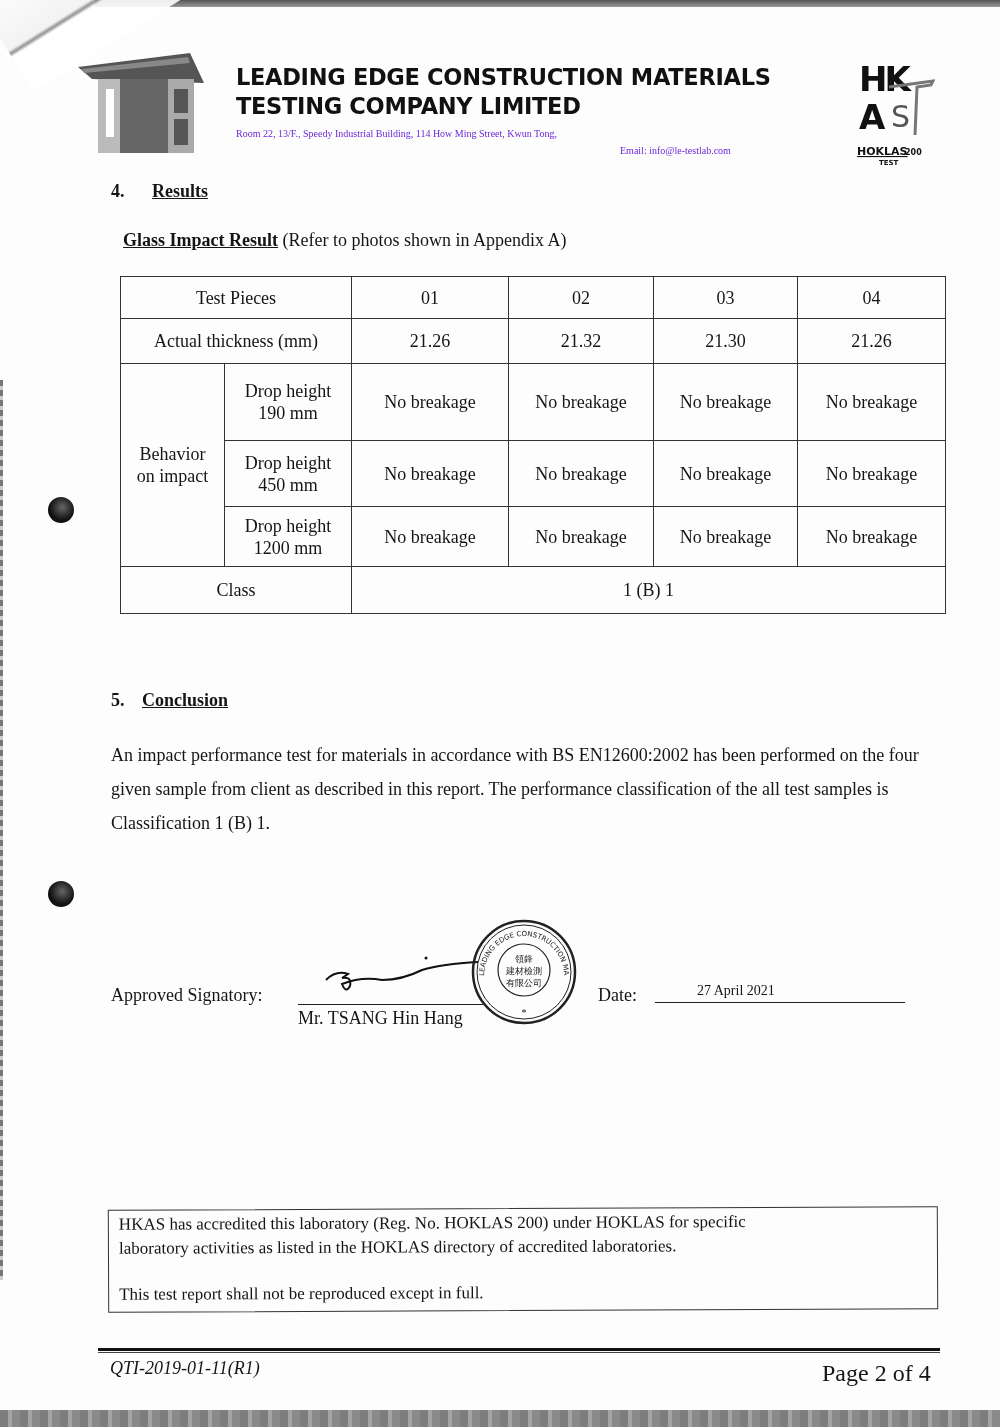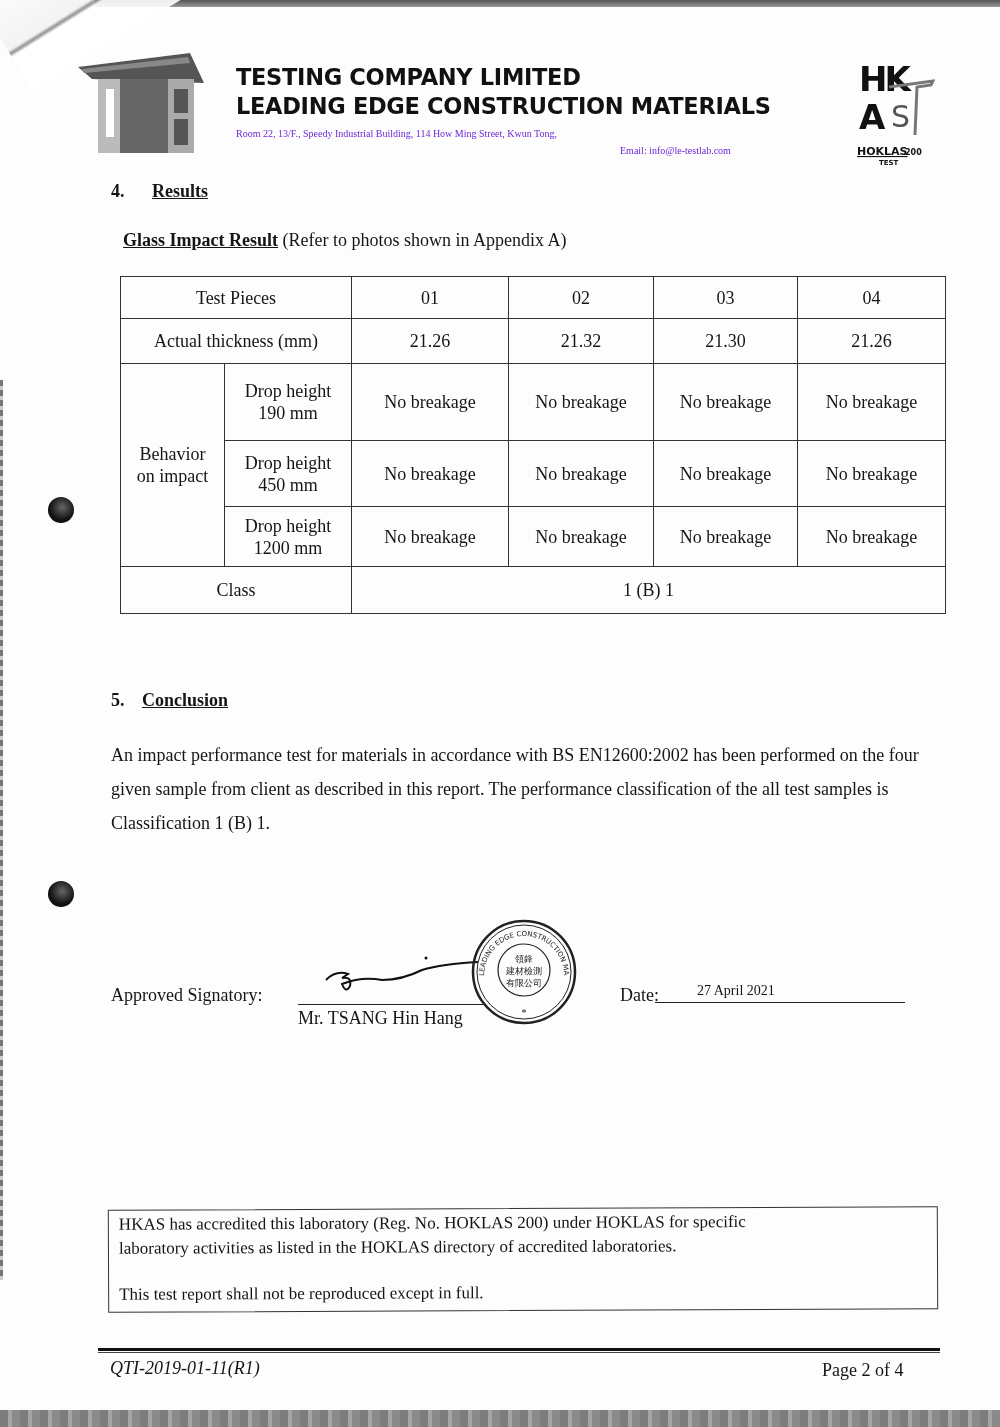--- a/index.html
+++ b/index.html
@@ -29,34 +29,34 @@
   table.res{position:absolute;left:120px;top:276px;border-collapse:collapse;font-size:18px;padding-left:11px;}
   table.res td{border:1.5px solid #333;text-align:center;padding:0;line-height:22px;}
   .h5{left:111px;top:690px;font-size:18px;font-weight:bold;}
   .h5 .num{display:inline-block;width:31px;}
   .para{left:111px;top:722px;width:850px;font-size:18px;line-height:34px;margin-top:16px;}
   
   .sig-label{left:111px;top:985px;font-size:18px;}
   .sig-line{left:298px;top:1004px;width:185px;border-top:1.5px solid #222;}
   .sig-name{left:298px;top:1008px;font-size:18px;}
   .stamp{left:470px;top:918px;width:108px;height:108px;}
-  .date-label{left:620px;top:985px;font-size:18px;}
+  .date-label{left:598px;top:985px;font-size:18px;}
   .date-line{left:655px;top:1002px;width:250px;border-top:1.5px solid #222;}
   .date-val{left:697px;top:983px;font-size:14px;}
   .scribble{left:322px;top:950px;width:160px;height:50px;}
   
   .notice{left:108px;top:1208px;width:830px;height:103px;border:1.5px solid #333;font-size:17px;line-height:24px;
           padding:2px 10px;box-sizing:border-box;transform:rotate(-0.25deg);}
   .notice p{margin:0;}
   .notice .gap{height:22px;}
   
   .rule1{left:98px;top:1348px;width:842px;height:3px;background:#111;}
   .rule2{left:98px;top:1352px;width:842px;height:1px;background:#444;}
   .ref{left:110px;top:1358px;font-size:18px;font-style:italic;}
-  .page{left:822px;top:1360px;font-size:18px;text-align:right;}
+  .page{left:822px;top:1360px;font-size:24px;text-align:right;}
 </style>
 </head>
 <body>
 
 <div class="abs top-edge"></div>
 <div class="abs fold"></div>
 <div class="abs left-edge"></div>
 <div class="abs punch" style="left:48px;top:497px;"></div>
 <div class="abs punch" style="left:48px;top:881px;"></div>
 <div class="abs bottom-edge"></div>
@@ -66,22 +66,22 @@
   <polygon points="4,24 110,12 112,18 6,28" fill="#888"></polygon>
   <rect x="20" y="34" width="96" height="74" fill="#777"></rect>
   <rect x="20" y="34" width="22" height="74" fill="#bbb"></rect>
   <rect x="28" y="44" width="8" height="48" fill="#fff"></rect>
   <rect x="42" y="34" width="48" height="74" fill="#666"></rect>
   <rect x="90" y="34" width="26" height="74" fill="#aaa"></rect>
   <rect x="96" y="44" width="14" height="24" fill="#555"></rect>
   <rect x="96" y="74" width="14" height="26" fill="#555"></rect>
 </svg>
 <div class="abs company">
+  <div>LEADING EDGE CONSTRUCTION MATERIALS</div>
   <div>TESTING COMPANY LIMITED</div>
-  <div>LEADING EDGE CONSTRUCTION MATERIALS</div>
 </div>
 <div class="abs addr">
   <div>Room 22, 13/F., Speedy Industrial Building, 114 How Ming Street, Kwun Tong,</div>
   <span class="email">Email: info@le-testlab.com</span>
 </div>
 <svg class="abs hkas" viewBox="0 0 80 115">
   <text x="4" y="36" font-family="DejaVu Sans, sans-serif" font-weight="bold" font-size="34" fill="#111" letter-spacing="-3">HK</text>
   <text x="4" y="74" font-family="DejaVu Sans, sans-serif" font-weight="bold" font-size="34" fill="#111">A</text>
   <text x="36" y="72" font-family="DejaVu Sans, sans-serif" font-size="30" fill="#555">S</text>
   <path d="M34 32 L78 26 L76 30 L62 32 L60 80" stroke="#777" stroke-width="3" fill="none"></path>

